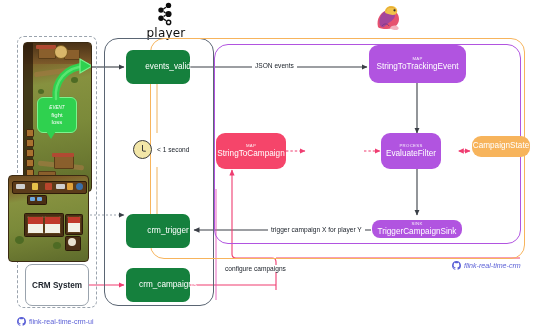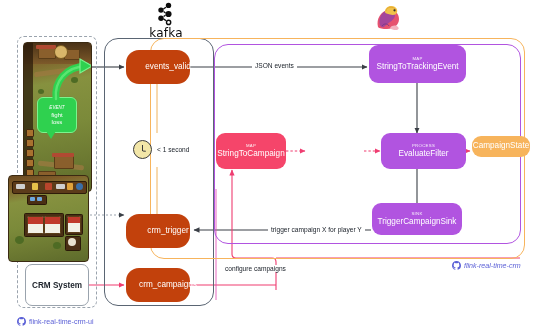--- a/index.html
+++ b/index.html
@@ -29,21 +29,21 @@
   }
   .node .kind{
     font-size:4.3px;
     letter-spacing:.3px;
     opacity:.92;
     margin-bottom:1.5px;
     text-transform:uppercase;
   }
   .node .name{font-size:8.2px;}
 
-  .kafka-topic{background:#c2410c;border-radius:13px;font-size:8.6px;padding-left:24px;}
+  .kafka-topic{background:#15803d;border-radius:7px;font-size:8.6px;padding-left:24px;}
   .flink-map{background:#f5456a;text-align:right;}
   .flink-purple{background:#b154e0;}
   .state-box{background:#f7b45c;}
 
   
   .container{
     position:absolute;
     border-radius:14px;
     box-sizing:border-box;
     background:transparent;
@@ -168,21 +168,21 @@
 
   <div class="kafka-logo" style="left:138px;top:2px;width:56px;">
     <svg width="26" height="24" viewBox="0 0 26 24">
       <circle cx="15.5" cy="3.4" r="2.7" fill="#0d0d0d"></circle>
       <circle cx="15.5" cy="12" r="3.1" fill="#0d0d0d"></circle>
       <circle cx="15.6" cy="20.4" r="2.1" fill="none" stroke="#0d0d0d" stroke-width="1.4"></circle>
       <circle cx="8.0" cy="8.1" r="2.7" fill="#0d0d0d"></circle>
       <circle cx="8.0" cy="16.3" r="2.7" fill="#0d0d0d"></circle>
       <path d="M12.9,5.2 L10.4,7.0 M12.9,18.6 L10.4,16.8 M12.5,11 L10.6,9.6 M12.5,13.2 L10.6,14.6" stroke="#0d0d0d" stroke-width="1.3" fill="none"></path>
     </svg>
-    <div class="kafka-word">kafka</div>
+    <div class="kafka-word">player</div>
   </div>
 
   <div class="abs" style="left:372px;top:3px;width:36px;height:30px;">
     <svg width="36" height="30" viewBox="0 0 36 30">
       <path d="M6,24 C4,16 9,8 16,7 C22,6 27,10 27,16 C27,22 22,26 15,26 C11,26 7,25.5 6,24 Z" fill="#e6526f"></path>
       <path d="M8,22 C6,15 10,8 16,7.5 C20,7 23,9 23,12 C23,17 17,19 13,23 C11,25 9,24.5 8,22 Z" fill="#a3459c"></path>
       <path d="M13,9 C13,5 16,2.5 20,3 C24,3.5 26,6.5 25,9.5 C24,12 21,12.5 18,11.5 C15.5,10.7 13,10.5 13,9 Z" fill="#f0c24a"></path>
       <path d="M14,8 C14,5.4 17,3.8 20,4.3 C23,4.8 24.5,7 23.8,9.2" fill="none" stroke="#e8a92f" stroke-width="1"></path>
       <circle cx="22.5" cy="7.3" r="1.1" fill="#2a2a2a"></circle>
       <path d="M18,25 C20,22 24,22 26,24 C27.5,25.6 26,27 24,27 C21.5,27 19,26.6 18,25 Z" fill="#f3b2bf"></path>
@@ -282,30 +282,30 @@
     <div class="kind">MAP</div>
     <div class="name">StringToTrackingEvent</div>
   </div>
 
   <div class="node flink-map" style="left:216px;top:133px;width:70px;height:36px;">
     <div class="kind">MAP</div>
     <div class="name">StringToCampaign</div>
   </div>
 
 
-  <div class="node flink-purple" style="left:381px;top:133px;width:85px;height:36px;text-align:right;">
+  <div class="node flink-purple" style="left:381px;top:133px;width:60px;height:36px;text-align:right;">
     <div class="kind">PROCESS</div>
     <div class="name">EvaluateFilter</div>
   </div>
 
   <div class="node state-box" style="left:472px;top:136px;width:58px;height:21px;">
     <div class="name">CampaignState</div>
   </div>
 
-  <div class="node flink-purple" style="left:372px;top:203px;width:90px;height:32px;">
+  <div class="node flink-purple" style="left:372px;top:220px;width:90px;height:18px;border-radius:8px;">
     <div class="kind">SINK</div>
     <div class="name">TriggerCampaignSink</div>
   </div>
 
   <div class="edge-label" style="left:252px;top:62px;">JSON events</div>
 
   <div class="edge-label" style="left:268px;top:226px;">trigger campaign X for player Y</div>
 
   <div class="edge-label" style="left:222px;top:265px;">configure campaigns</div>
 

